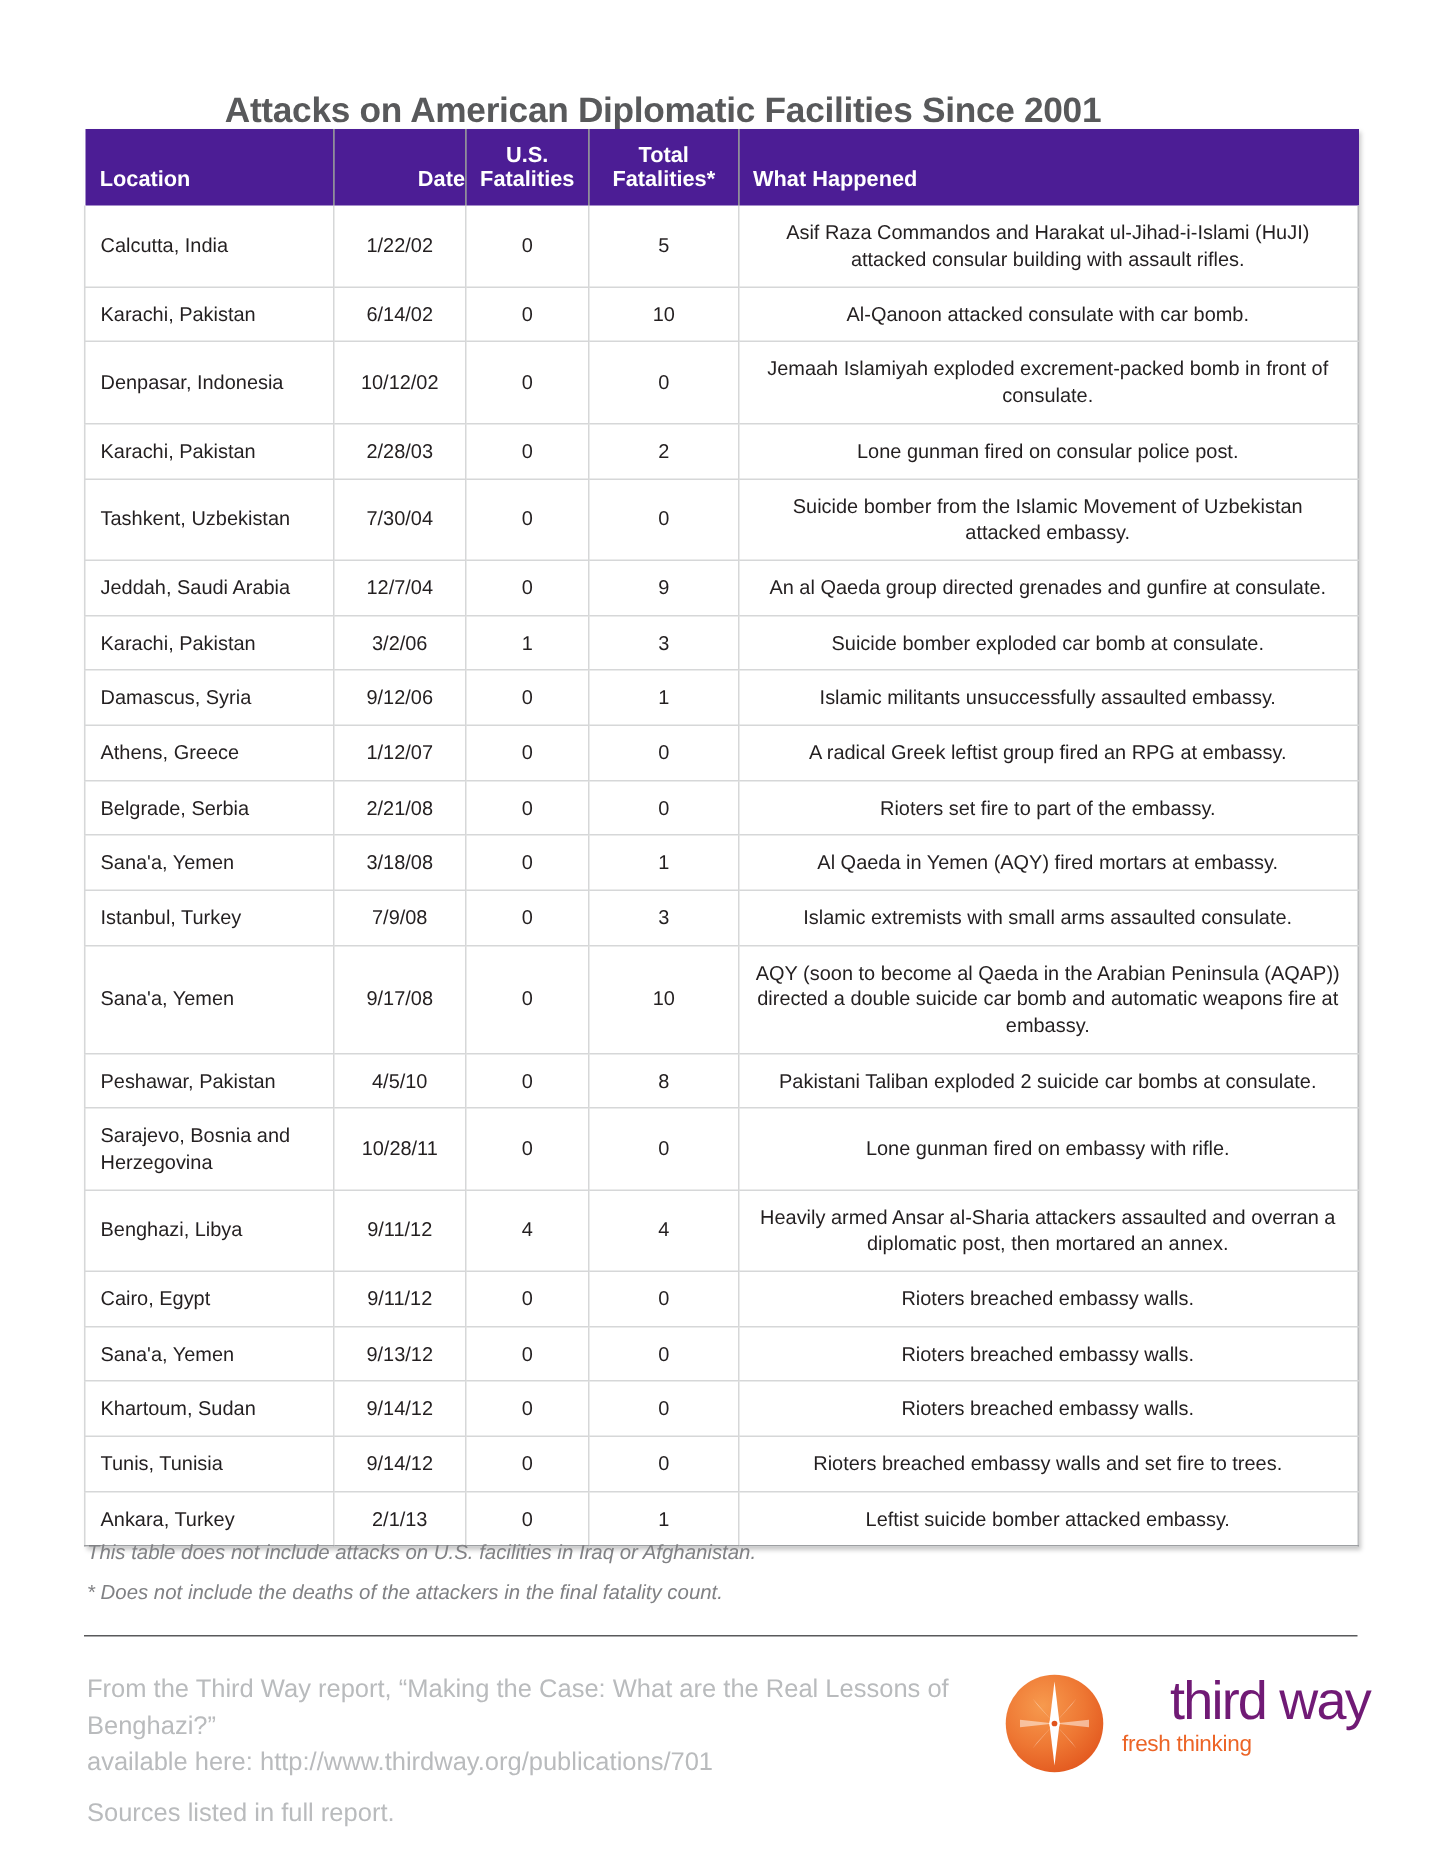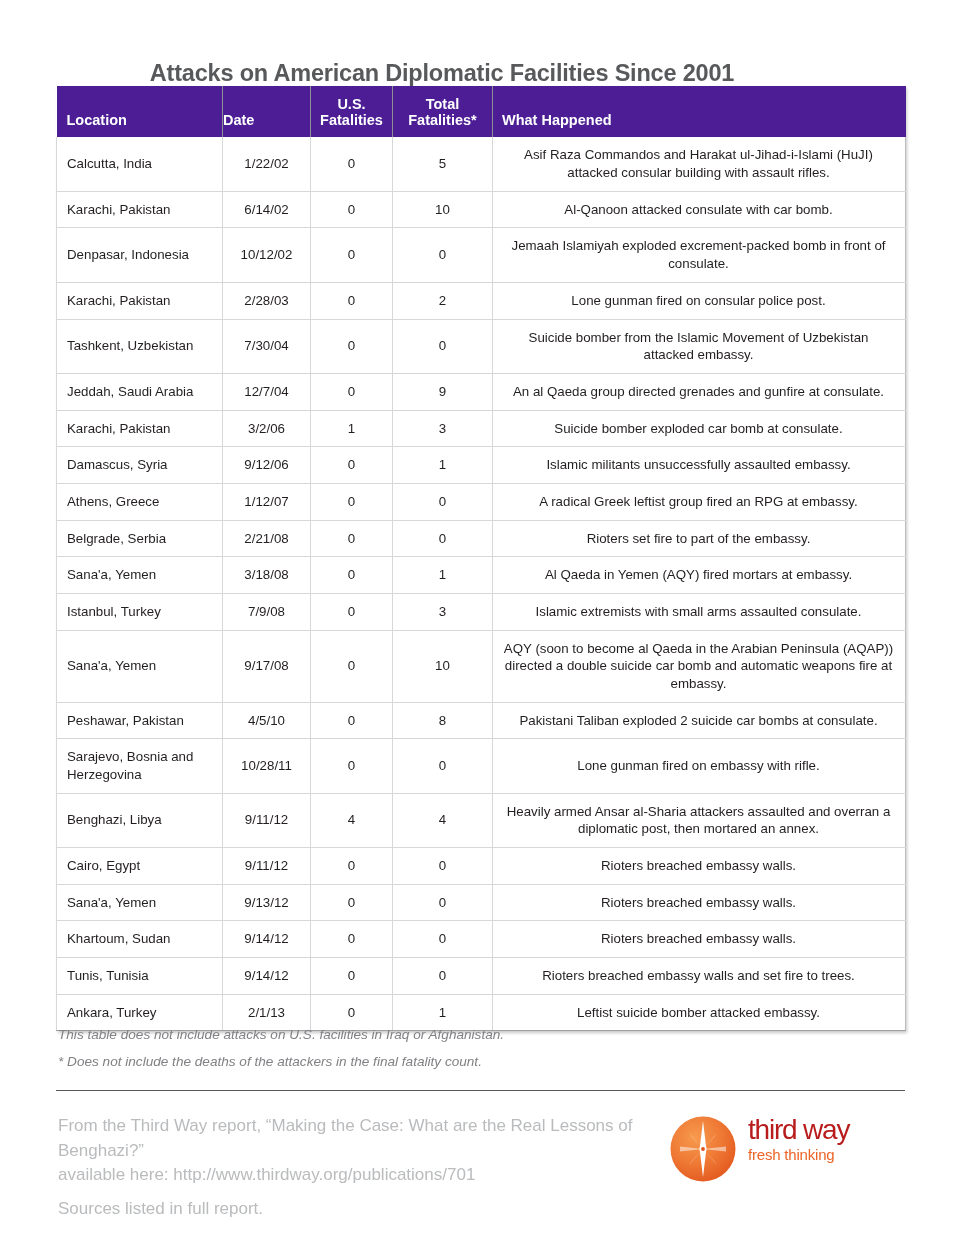--- a/index.html
+++ b/index.html
@@ -57,21 +57,21 @@
     font-size: 14.5px;
     font-weight: bold;
     vertical-align: bottom;
     padding: 10px 0 9px 0;
     height: 47px;
     box-sizing: border-box;
     border-right: 1px solid #8e9093;
     line-height: 1.12;
   }
   thead th.th-loc  { text-align: left; padding-left: 10px; }
-  thead th.th-date { text-align: left; }
+  thead th.th-date { text-align: right; }
   thead th.th-usf  { text-align: center; }
   thead th.th-totf { text-align: center; margin-top: 20px; }
   thead th.th-what { text-align: left; padding-left: 9px; border-right: none; }
 
   tbody td {
     border-right: 1px solid #d6d7d8;
     border-bottom: 1px solid #d6d7d8;
     font-size: 13.3px;
     color: #231f20;
     line-height: 1.33;
@@ -142,25 +142,26 @@
     width: 74px;
     height: 74px;
   }
   .logo-type {
     position: absolute;
     left: 82px;
     top: 8px;
     width: 168px;
   }
   .logo-word {
-    font-size: 28px;
+    font-size: 36px;
     font-weight: normal;
-    color: #b91c1c;
+    color: #701a75;
     letter-spacing: -1.2px;
     line-height: 1;
+    margin-left: 32px;
   }
   .logo-tag {
     font-size: 15px;
     color: #ec6426;
     letter-spacing: -0.2px;
     margin-top: 2px;
     padding-right: 2px;
   }
 </style>
 </head>

